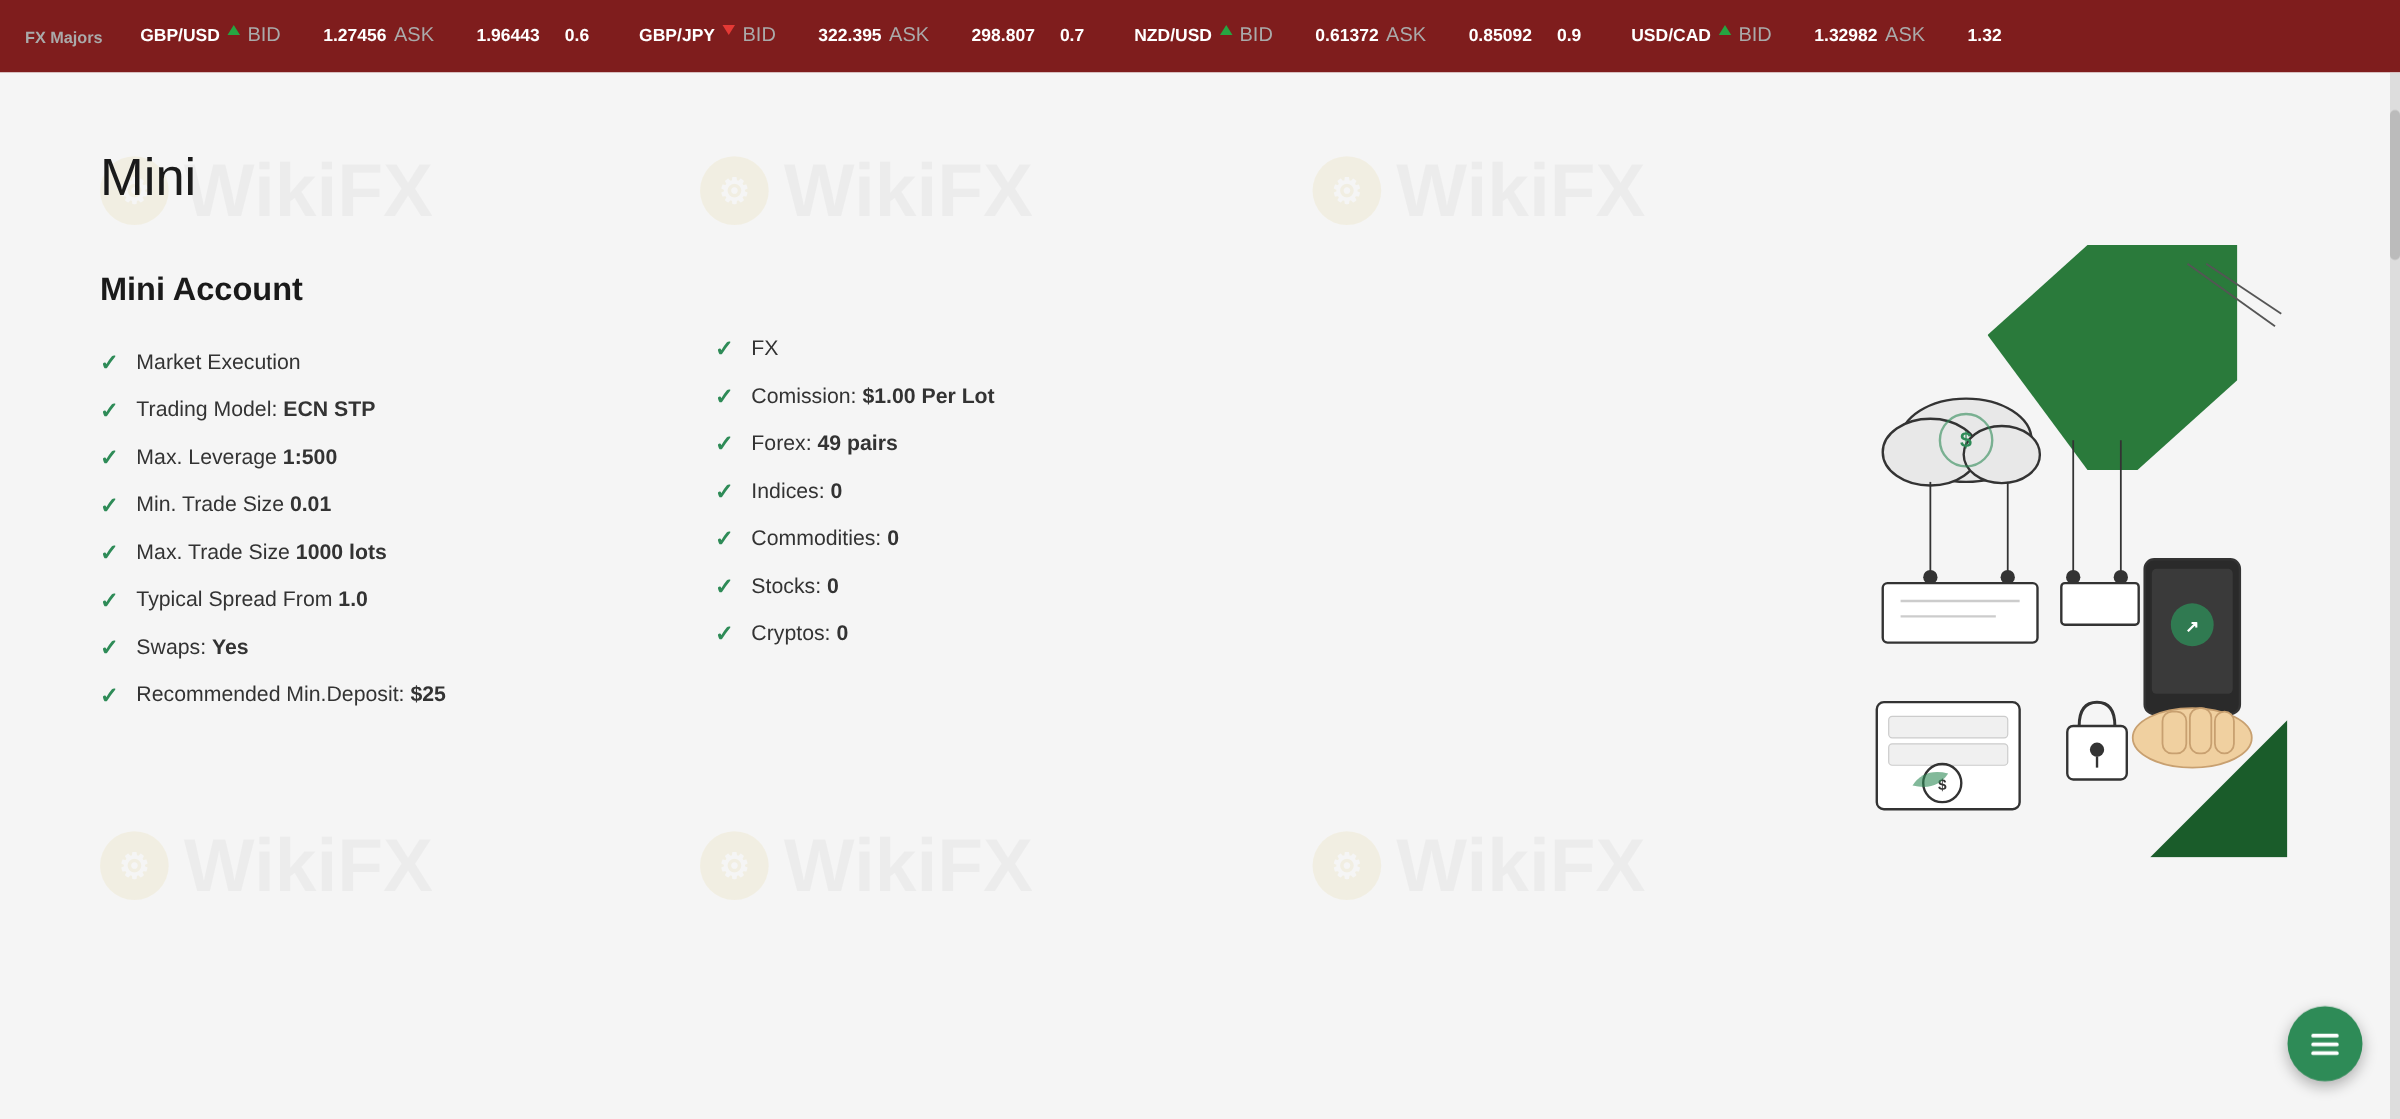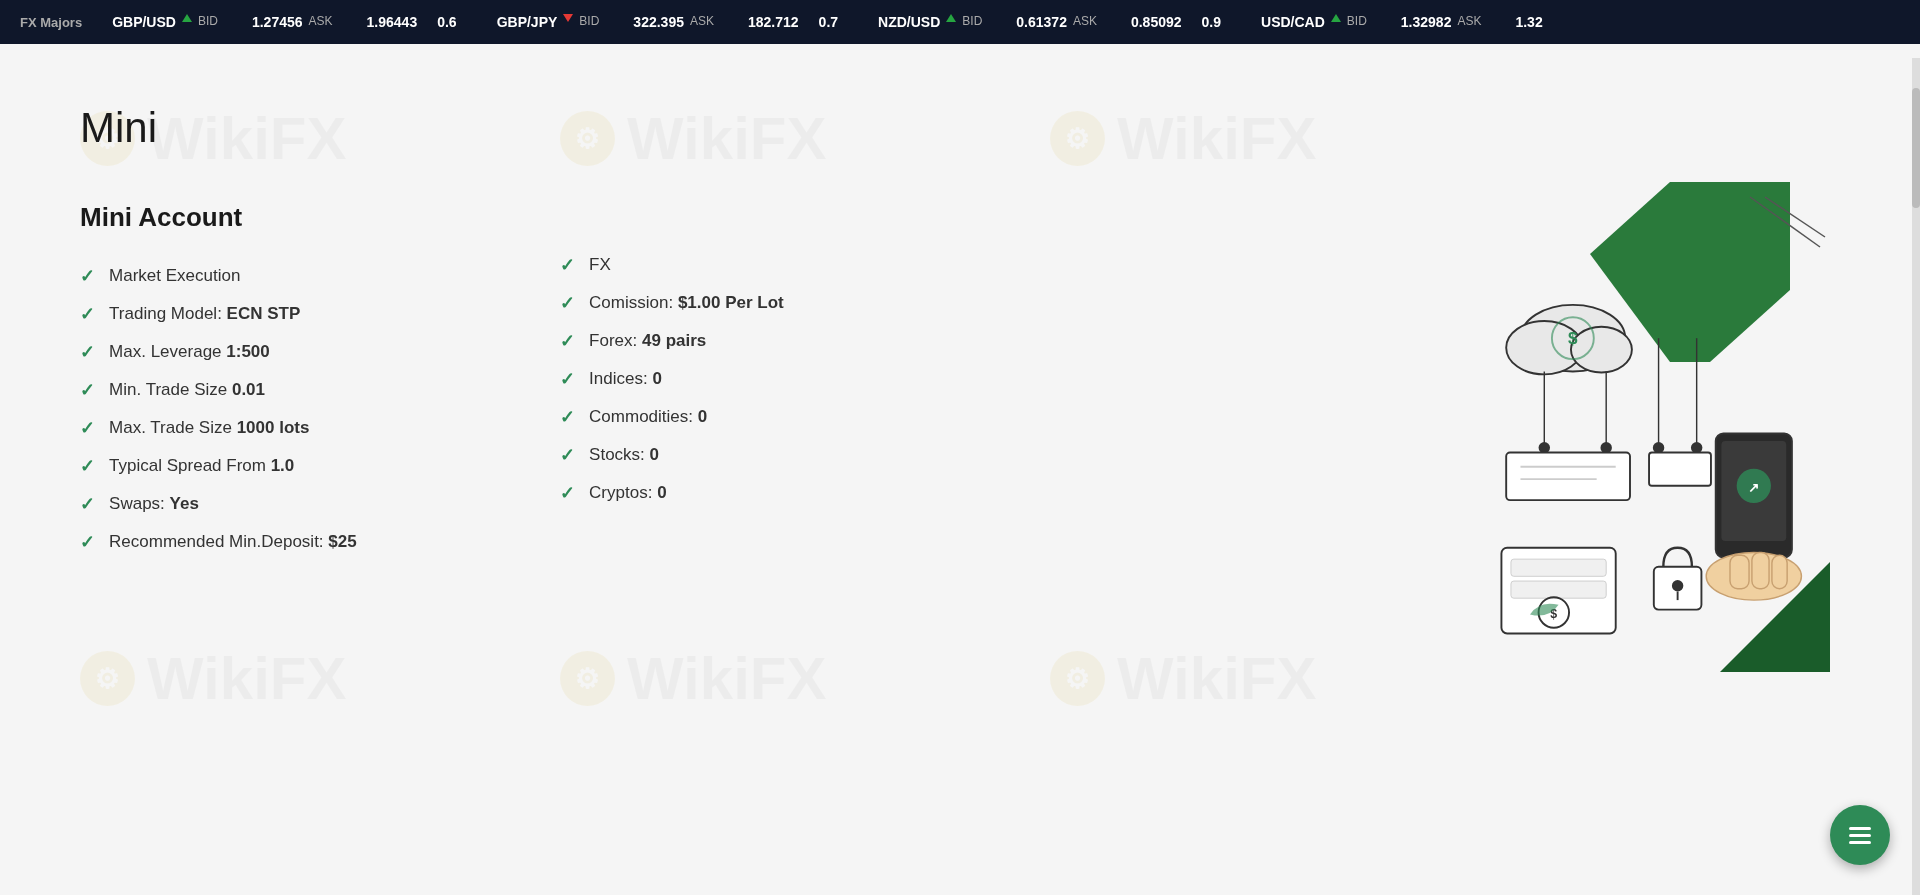--- a/index.html
+++ b/index.html
@@ -1,22 +1,22 @@
 <!DOCTYPE html>
 <html><head>
   <meta charset="utf-8">
   <style>
     * { margin: 0; padding: 0; box-sizing: border-box; }
     body { font-family: Arial, sans-serif; background: #f5f5f5; width: 1920px; min-height: 895px; overflow-x: hidden; }
 
     
     .ticker-bar {
-      background: #0f172a;
+      background: #7f1d1d;
       color: #fff;
-      height: 44px;
+      height: 58px;
       display: flex;
       align-items: center;
       padding: 0 20px;
       font-size: 14px;
       gap: 0;
       overflow: hidden;
       white-space: nowrap;
     }
     .ticker-label {
       font-size: 13px;
@@ -44,21 +44,21 @@
     }
     .ticker-arrow-down {
       width: 0; height: 0;
       border-left: 5px solid transparent;
       border-right: 5px solid transparent;
       border-top: 8px solid #e53935;
       display: inline-block;
     }
     .ticker-bid-label, .ticker-ask-label {
       color: #aaa;
-      font-size: 12px;
+      font-size: 16px;
     }
     .ticker-bid-val, .ticker-ask-val {
       font-weight: 700;
       font-size: 14px;
       margin-left: 28px;
     }
     .ticker-spread {
       font-weight: 700;
       font-size: 14px;
       color: #fff;
@@ -112,21 +112,21 @@
       font-weight: 400;
       color: #1a1a1a;
       margin-bottom: 50px;
       position: relative;
       z-index: 2;
     }
 
     
     .content-layout {
       display: flex;
-      gap: 0;
+      gap: 12px;
       position: relative;
       z-index: 2;
     }
 
     .left-panel {
       flex: 0 0 480px;
     }
 
     .account-title {
       font-size: 26px;
@@ -251,21 +251,21 @@
     <span class="ticker-ask-val">1.96443</span>
     <span class="ticker-spread">0.6</span>
   </div>
 
   <div class="ticker-item">
     <span class="ticker-pair">GBP/JPY</span>
     <span class="ticker-arrow-down"></span>
     <span class="ticker-bid-label">BID</span>
     <span class="ticker-bid-val">322.395</span>
     <span class="ticker-ask-label">ASK</span>
-    <span class="ticker-ask-val">182.712</span>
+    <span class="ticker-ask-val">298.807</span>
     <span class="ticker-spread">0.7</span>
   </div>
 
   <div class="ticker-item">
     <span class="ticker-pair">NZD/USD</span>
     <span class="ticker-arrow-up"></span>
     <span class="ticker-bid-label">BID</span>
     <span class="ticker-bid-val">0.61372</span>
     <span class="ticker-ask-label">ASK</span>
     <span class="ticker-ask-val">0.85092</span>

